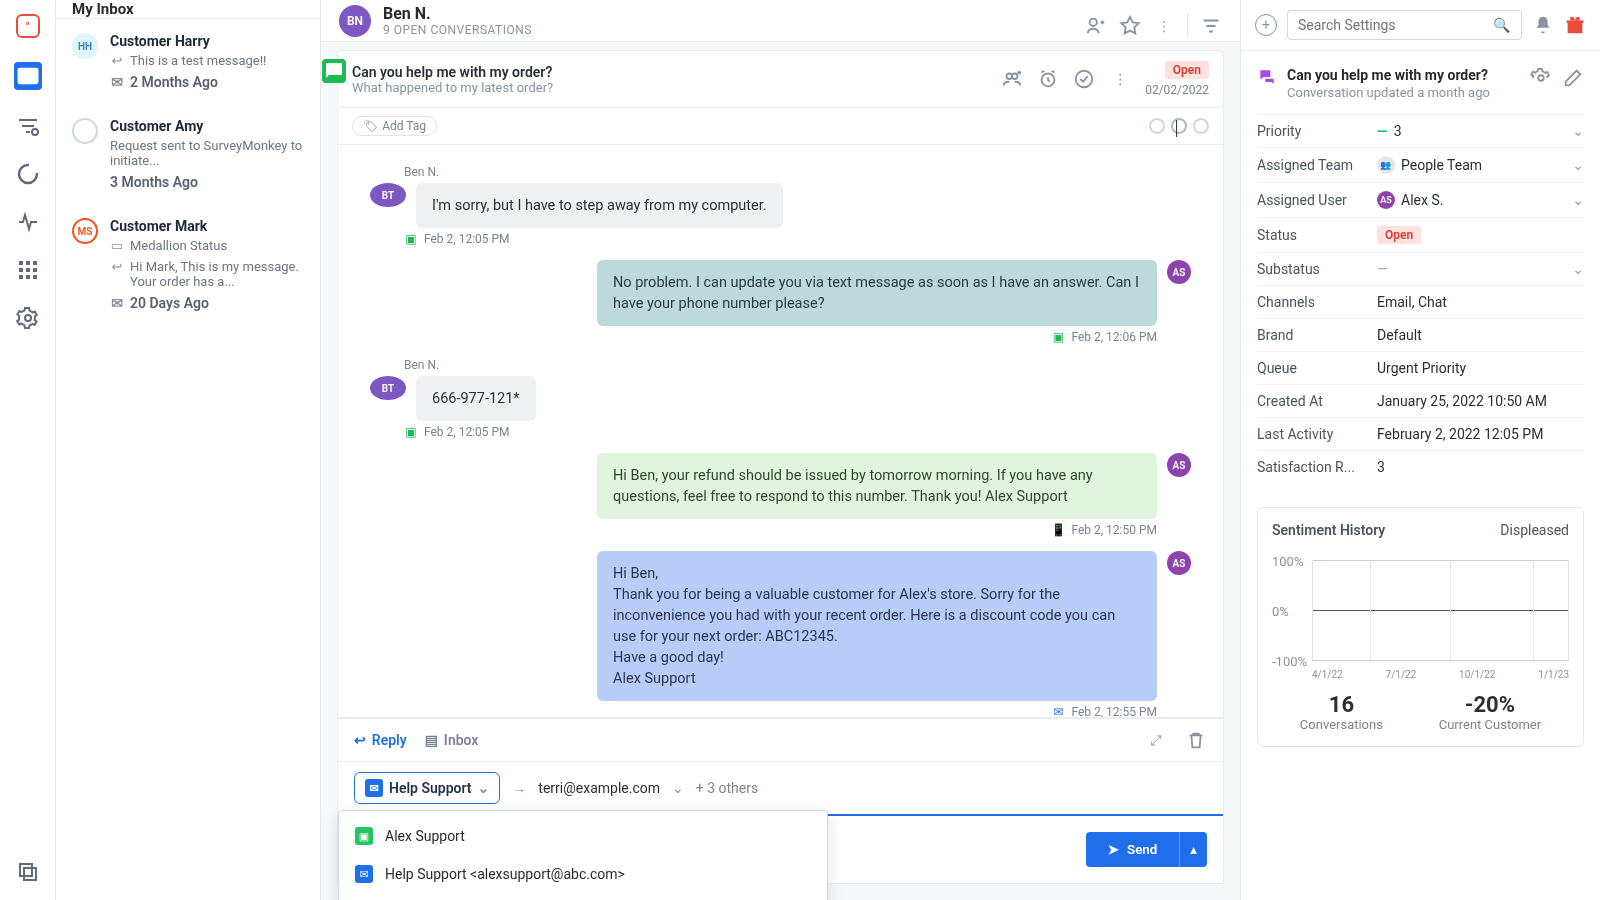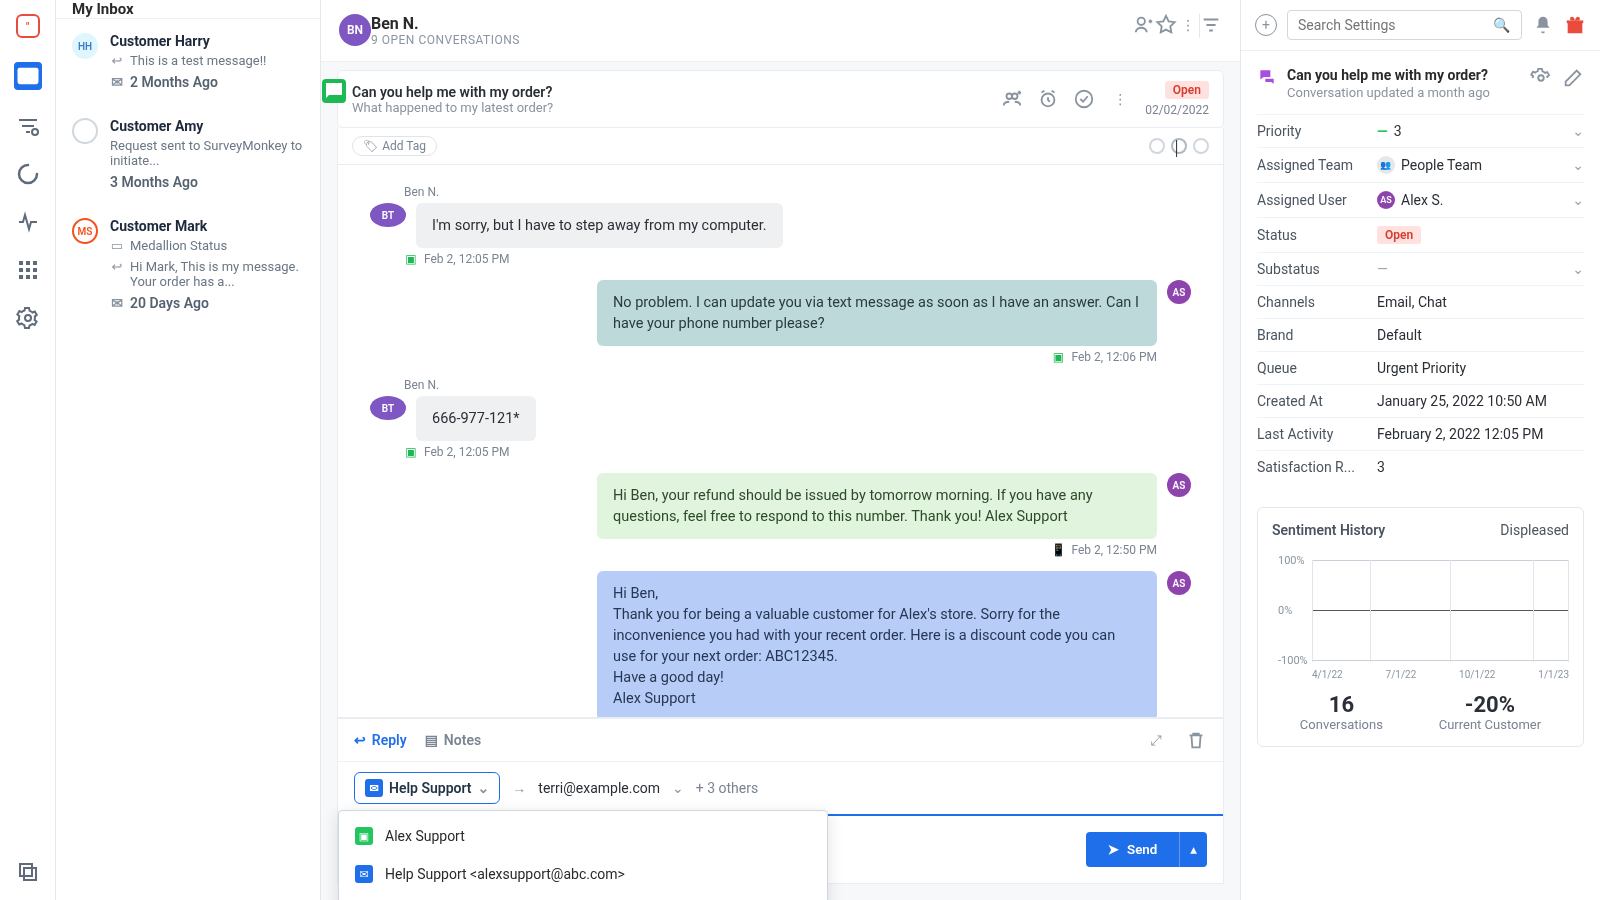--- a/index.html
+++ b/index.html
@@ -19,21 +19,21 @@
 .av-bn{background:#7e57c2;color:#fff;width:32px;height:32px;font-size:12px}
 .av-bt{background:#7e57c2;color:#fff;width:36px;height:24px;font-size:10px}
 .av-as{background:#8e44ad;color:#fff;width:24px;height:24px;font-size:10px}
 .inbox-item .body{flex:1;min-width:0}
 .inbox-item .name{font-weight:700;color:#1e293b;margin-bottom:4px}
 .inbox-item .preview{color:#6b7785;font-size:13px;margin-bottom:6px;display:flex;gap:6px;align-items:flex-start}
 .inbox-item .preview-text{overflow:hidden;text-overflow:ellipsis;display:-webkit-box;-webkit-line-clamp:2;-webkit-box-orient:vertical}
 .inbox-item .date{color:#556270;font-size:14px;font-weight:600;display:flex;gap:6px;align-items:center}
 .tiny-icon{width:14px;height:14px;display:inline-flex;align-items:center;justify-content:center;color:#8a94a1;flex-shrink:0}
 .main{flex:1;display:flex;flex-direction:column;background:#f6f8fa;min-width:0}
-.main-header{background:#fff;padding:14px 18px;display:flex;align-items:flex-start;border-bottom:1px solid #eceff3}
+.main-header{background:#fff;padding:4px 18px;display:flex;align-items:flex-end;gap:12px;border-bottom:1px solid #eceff3}
 .main-header .names{flex:1}
 .main-header .sender{font-weight:700;font-size:16px}
 .main-header .subline{color:#8a94a1;font-size:12px;letter-spacing:.5px}
 .hdr-icon{width:22px;height:22px;color:#8a94a1;display:flex;align-items:center;justify-content:center;cursor:pointer}
 .conv-head{background:#fff;margin:8px 16px 0;border:1px solid #e9edf2;border-radius:6px;padding:10px 14px;display:flex;align-items:center;gap:14px;position:relative}
 .conv-head .chat-bubble{position:absolute;left:-16px;top:8px;width:24px;height:24px;background:#1db954;border-radius:4px;display:flex;align-items:center;justify-content:center;color:#fff;font-size:12px}
 .conv-head .titles{flex:1}
 .conv-head .t1{font-weight:600;color:#2a2f36}
 .conv-head .t2{color:#8a94a1;font-size:13px}
 .badge-open{background:#ffe2e0;color:#d63b2f;font-size:12px;font-weight:600;padding:2px 8px;border-radius:3px}
@@ -91,21 +91,21 @@
 .tiny-avatar{width:18px;height:18px;border-radius:50%;display:flex;align-items:center;justify-content:center;font-size:9px;font-weight:600}
 .ta-people{background:#e5e7eb;color:#555}
 .ta-as{background:#8e44ad;color:#fff}
 .dash{color:#9aa3af}
 .prio-dash{color:#22c55e;font-weight:700}
 .sentiment{border:1px solid #e5e7eb;border-radius:6px;margin:8px 16px;padding:14px}
 .sent-head{display:flex;justify-content:space-between;margin-bottom:12px}
 .sent-title{color:#4a5560;font-weight:600}
 .sent-val{color:#4a5560}
 .chart{height:130px;position:relative;margin-bottom:12px}
-.chart .ylab{position:absolute;left:6px;font-size:11px;color:#8a94a1}
+.chart .ylab{position:absolute;left:0;font-size:13px;color:#8a94a1}
 .chart .grid{position:absolute;left:40px;right:0;border-top:1px solid #c8cfd8}
 .chart .xlabs{position:absolute;left:40px;right:0;bottom:0;display:flex;justify-content:space-between;font-size:10px;color:#8a94a1}
 .chart .vline{position:absolute;top:10px;bottom:18px;border-left:1px solid #e0e5ec}
 .sent-stats{display:flex;justify-content:space-around;text-align:center}
 .sent-stats .num{font-size:22px;font-weight:700;color:#2a2f36}
 .sent-stats .lab{color:#7a8492;font-size:13px}
 svg{width:100%;height:100%}
 </style>
 </head>
 <body>
@@ -337,21 +337,21 @@
   </div>
 
   <div class="composer">
     <div class="comp-tabs">
       <div class="comp-tab active">
           <span>↩</span>
           <span>Reply</span>
         </div>
       <div class="comp-tab">
           <span>▤</span>
-          <span>Notes</span>
+          <span>Inbox</span>
         </div>
       <div class="grow"></div>
       <div class="hdr-icon">⤢</div>
       <div class="hdr-icon">
           <svg viewBox="0 0 24 24" fill="none" stroke="currentColor" stroke-width="2">
             <path d="M5 7h14M9 7V5h6v2M7 7l1 13h8l1-13"></path>
           </svg>
         </div>
     </div>
     <div class="from-row">

